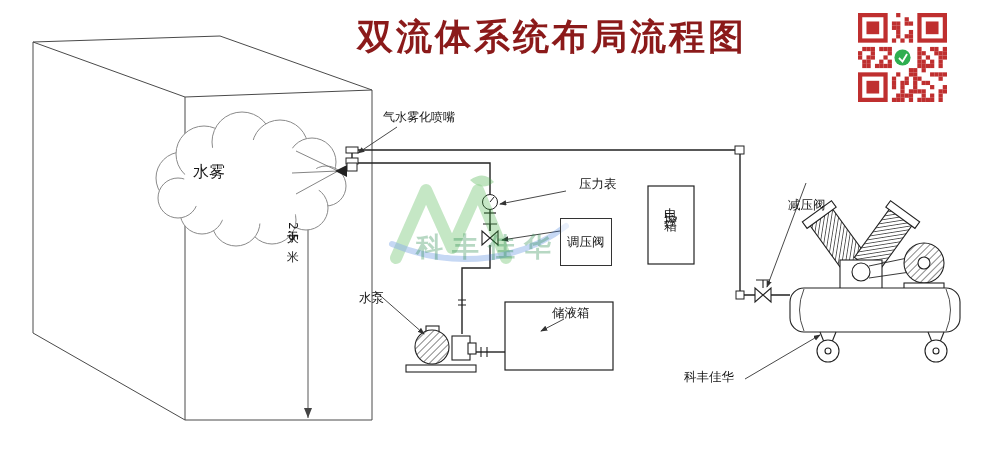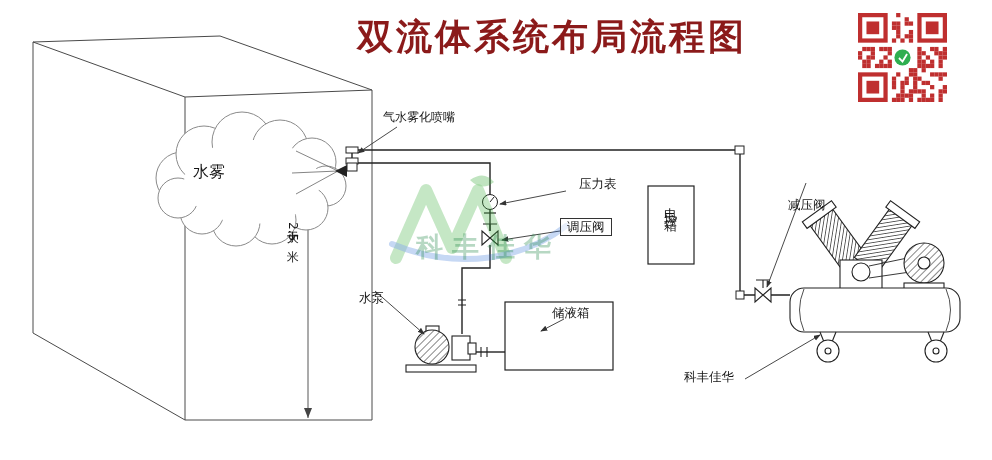--- a/index.html
+++ b/index.html
@@ -5,21 +5,21 @@
   html,body{margin:0;padding:0;background:#fff;}
   body{font-family:"DejaVu Sans","Liberation Sans",sans-serif;}
   .canvas{position:relative;width:992px;height:460px;background:#fff;overflow:hidden;}
   .layer{position:absolute;left:0;top:0;width:992px;height:460px;}
   .lbl{position:absolute;color:#151515;font-size:12.5px;line-height:1.15;white-space:pre;}
   .vert{writing-mode:vertical-rl;text-orientation:mixed;}
   .title{position:absolute;left:322px;top:13px;width:460px;text-align:center;
          font-size:36px;font-weight:bold;letter-spacing:3px;color:#8b1a1a;}
   .subtitle{position:absolute;left:302px;top:60px;width:500px;text-align:center;
          font-size:15px;font-weight:600;color:#d93a3a;letter-spacing:0.5px;white-space:pre;}
-  .boxed{border:1px solid #333;padding:1px 6px;background:rgba(255,255,255,.6);}
+  .boxed{border:1px solid #333;padding:16px 6px;background:rgba(255,255,255,.6);}
   .wm-brand{position:absolute;left:540px;top:186px;font-size:28px;font-weight:bold;
          color:#2f6fd8;opacity:.55;letter-spacing:2px;}
   .wm-ghost{position:absolute;left:416px;top:229px;font-size:27px;font-weight:bold;
          color:#15803d;opacity:.3;letter-spacing:9px;}
   .qr{position:absolute;left:858px;top:13px;}
 </style>
 </head>
 <body>
 
 <div class="canvas">

